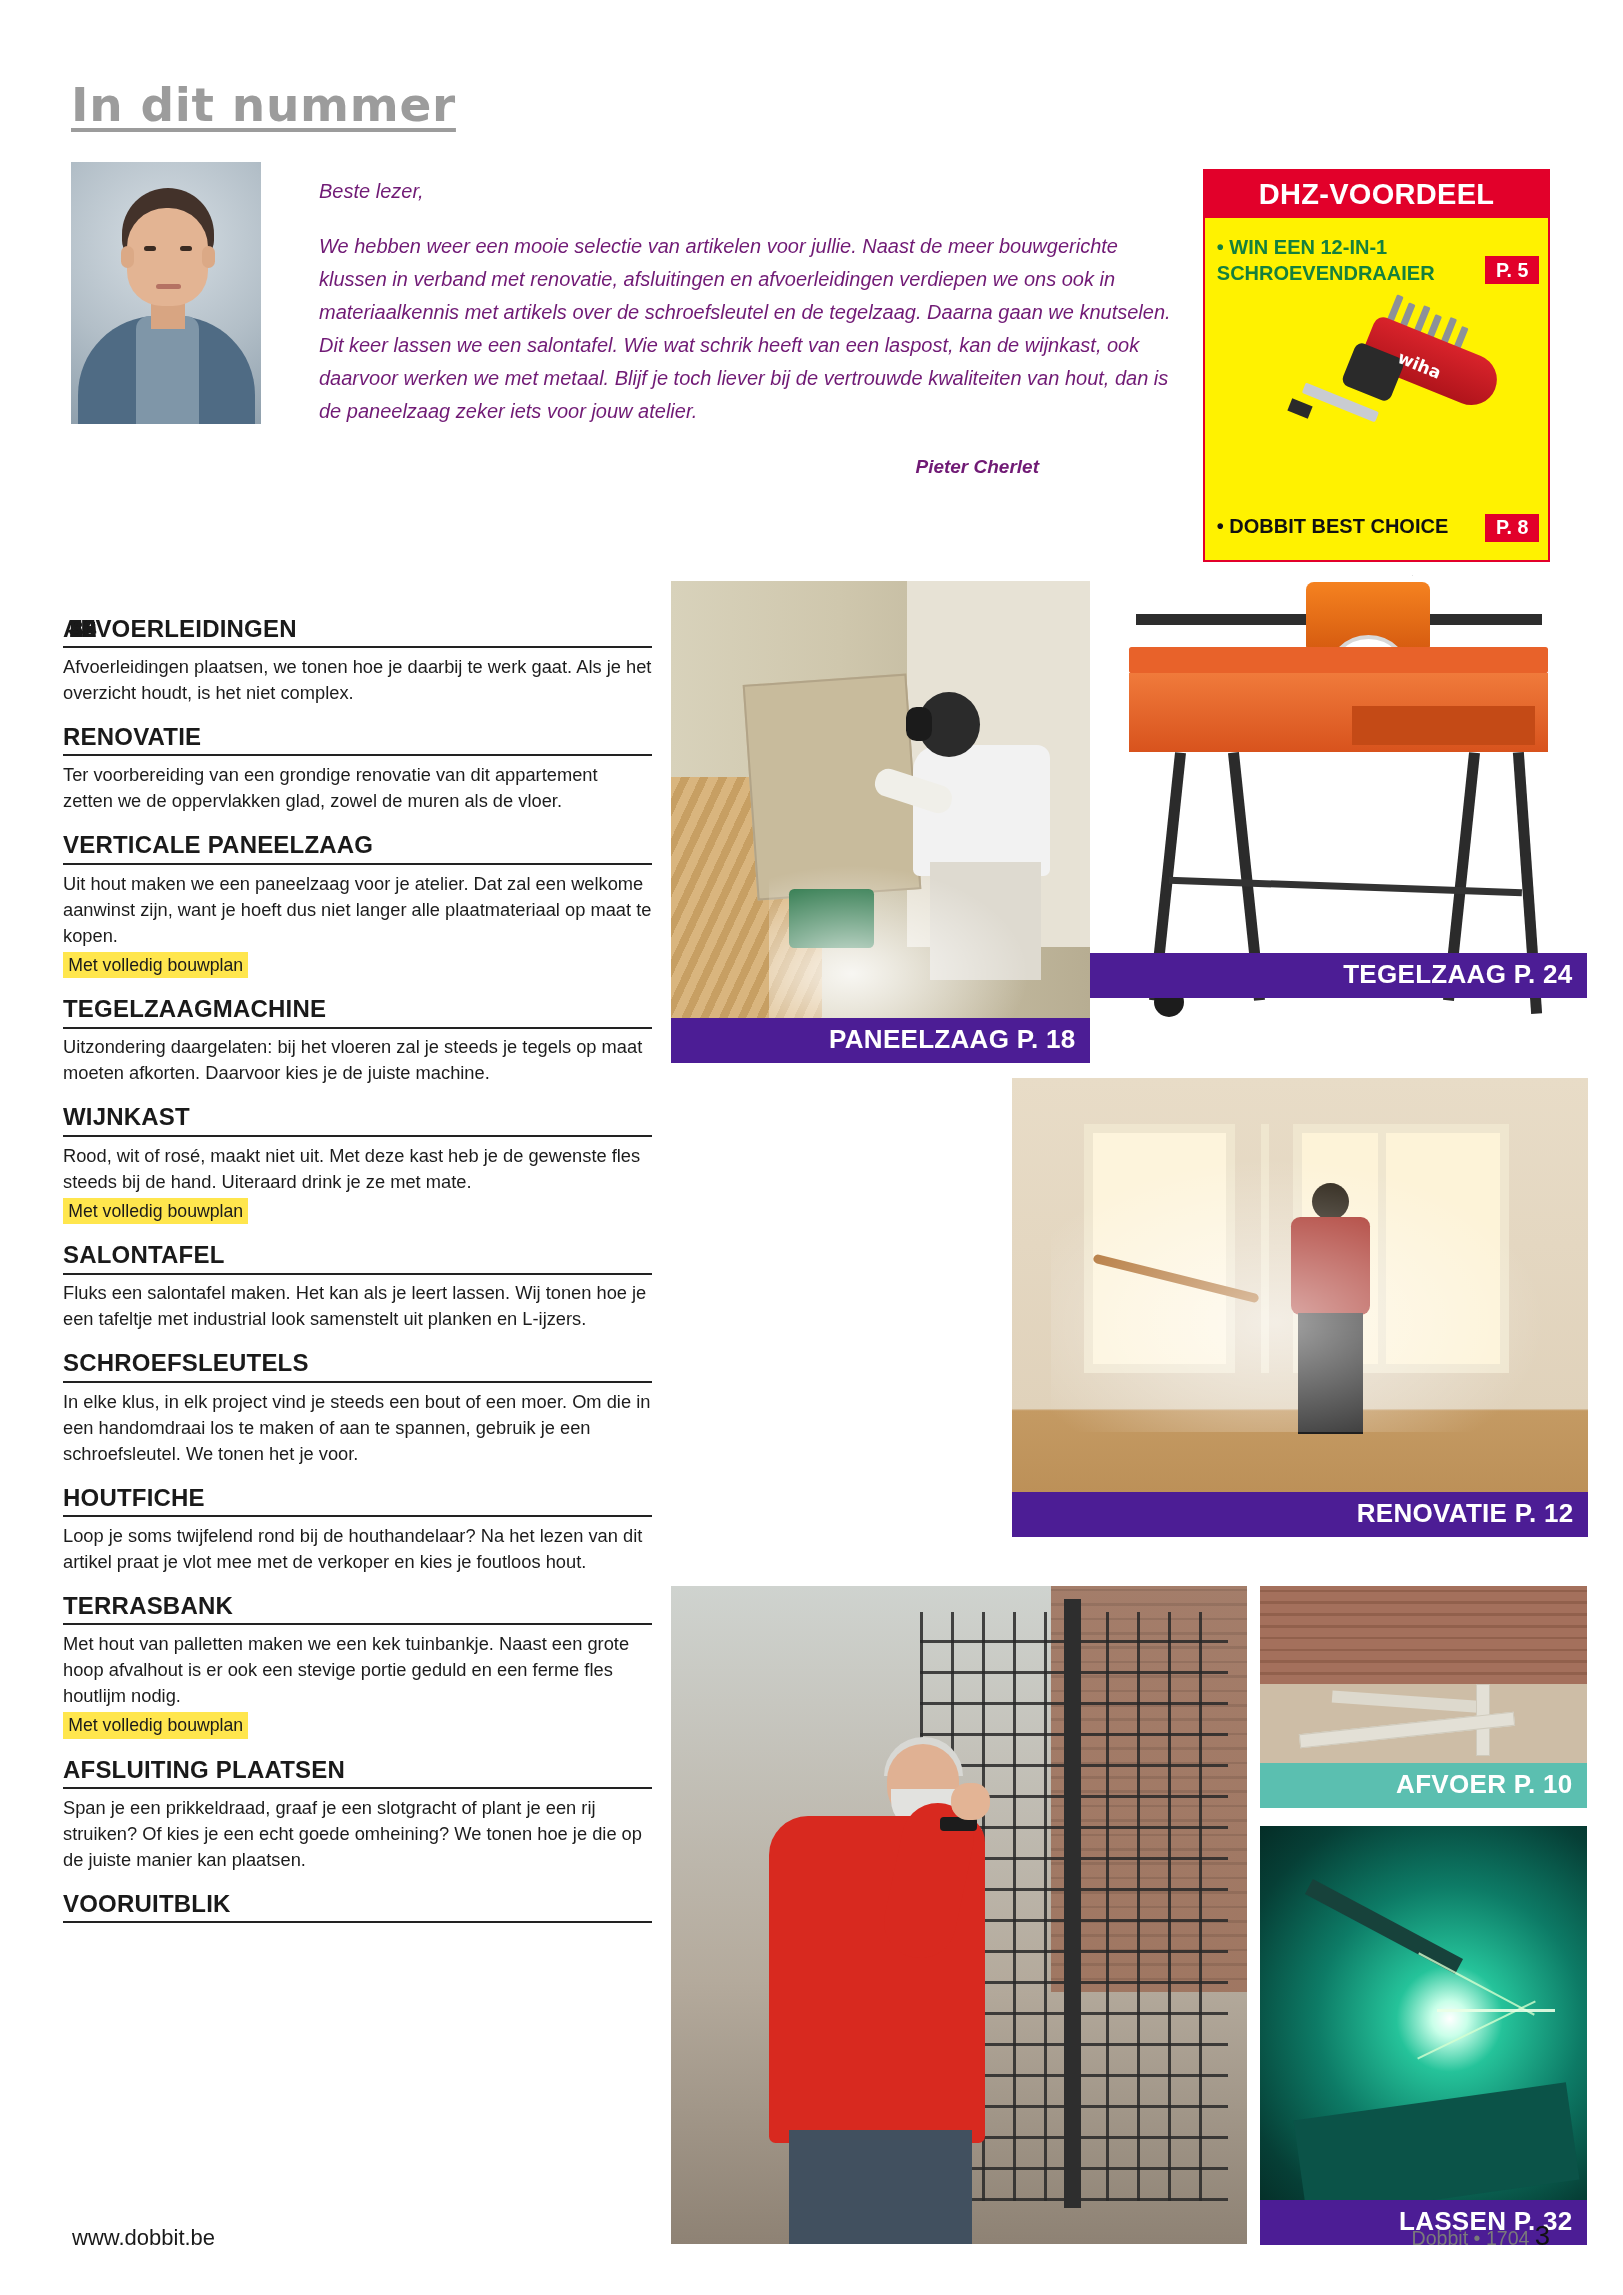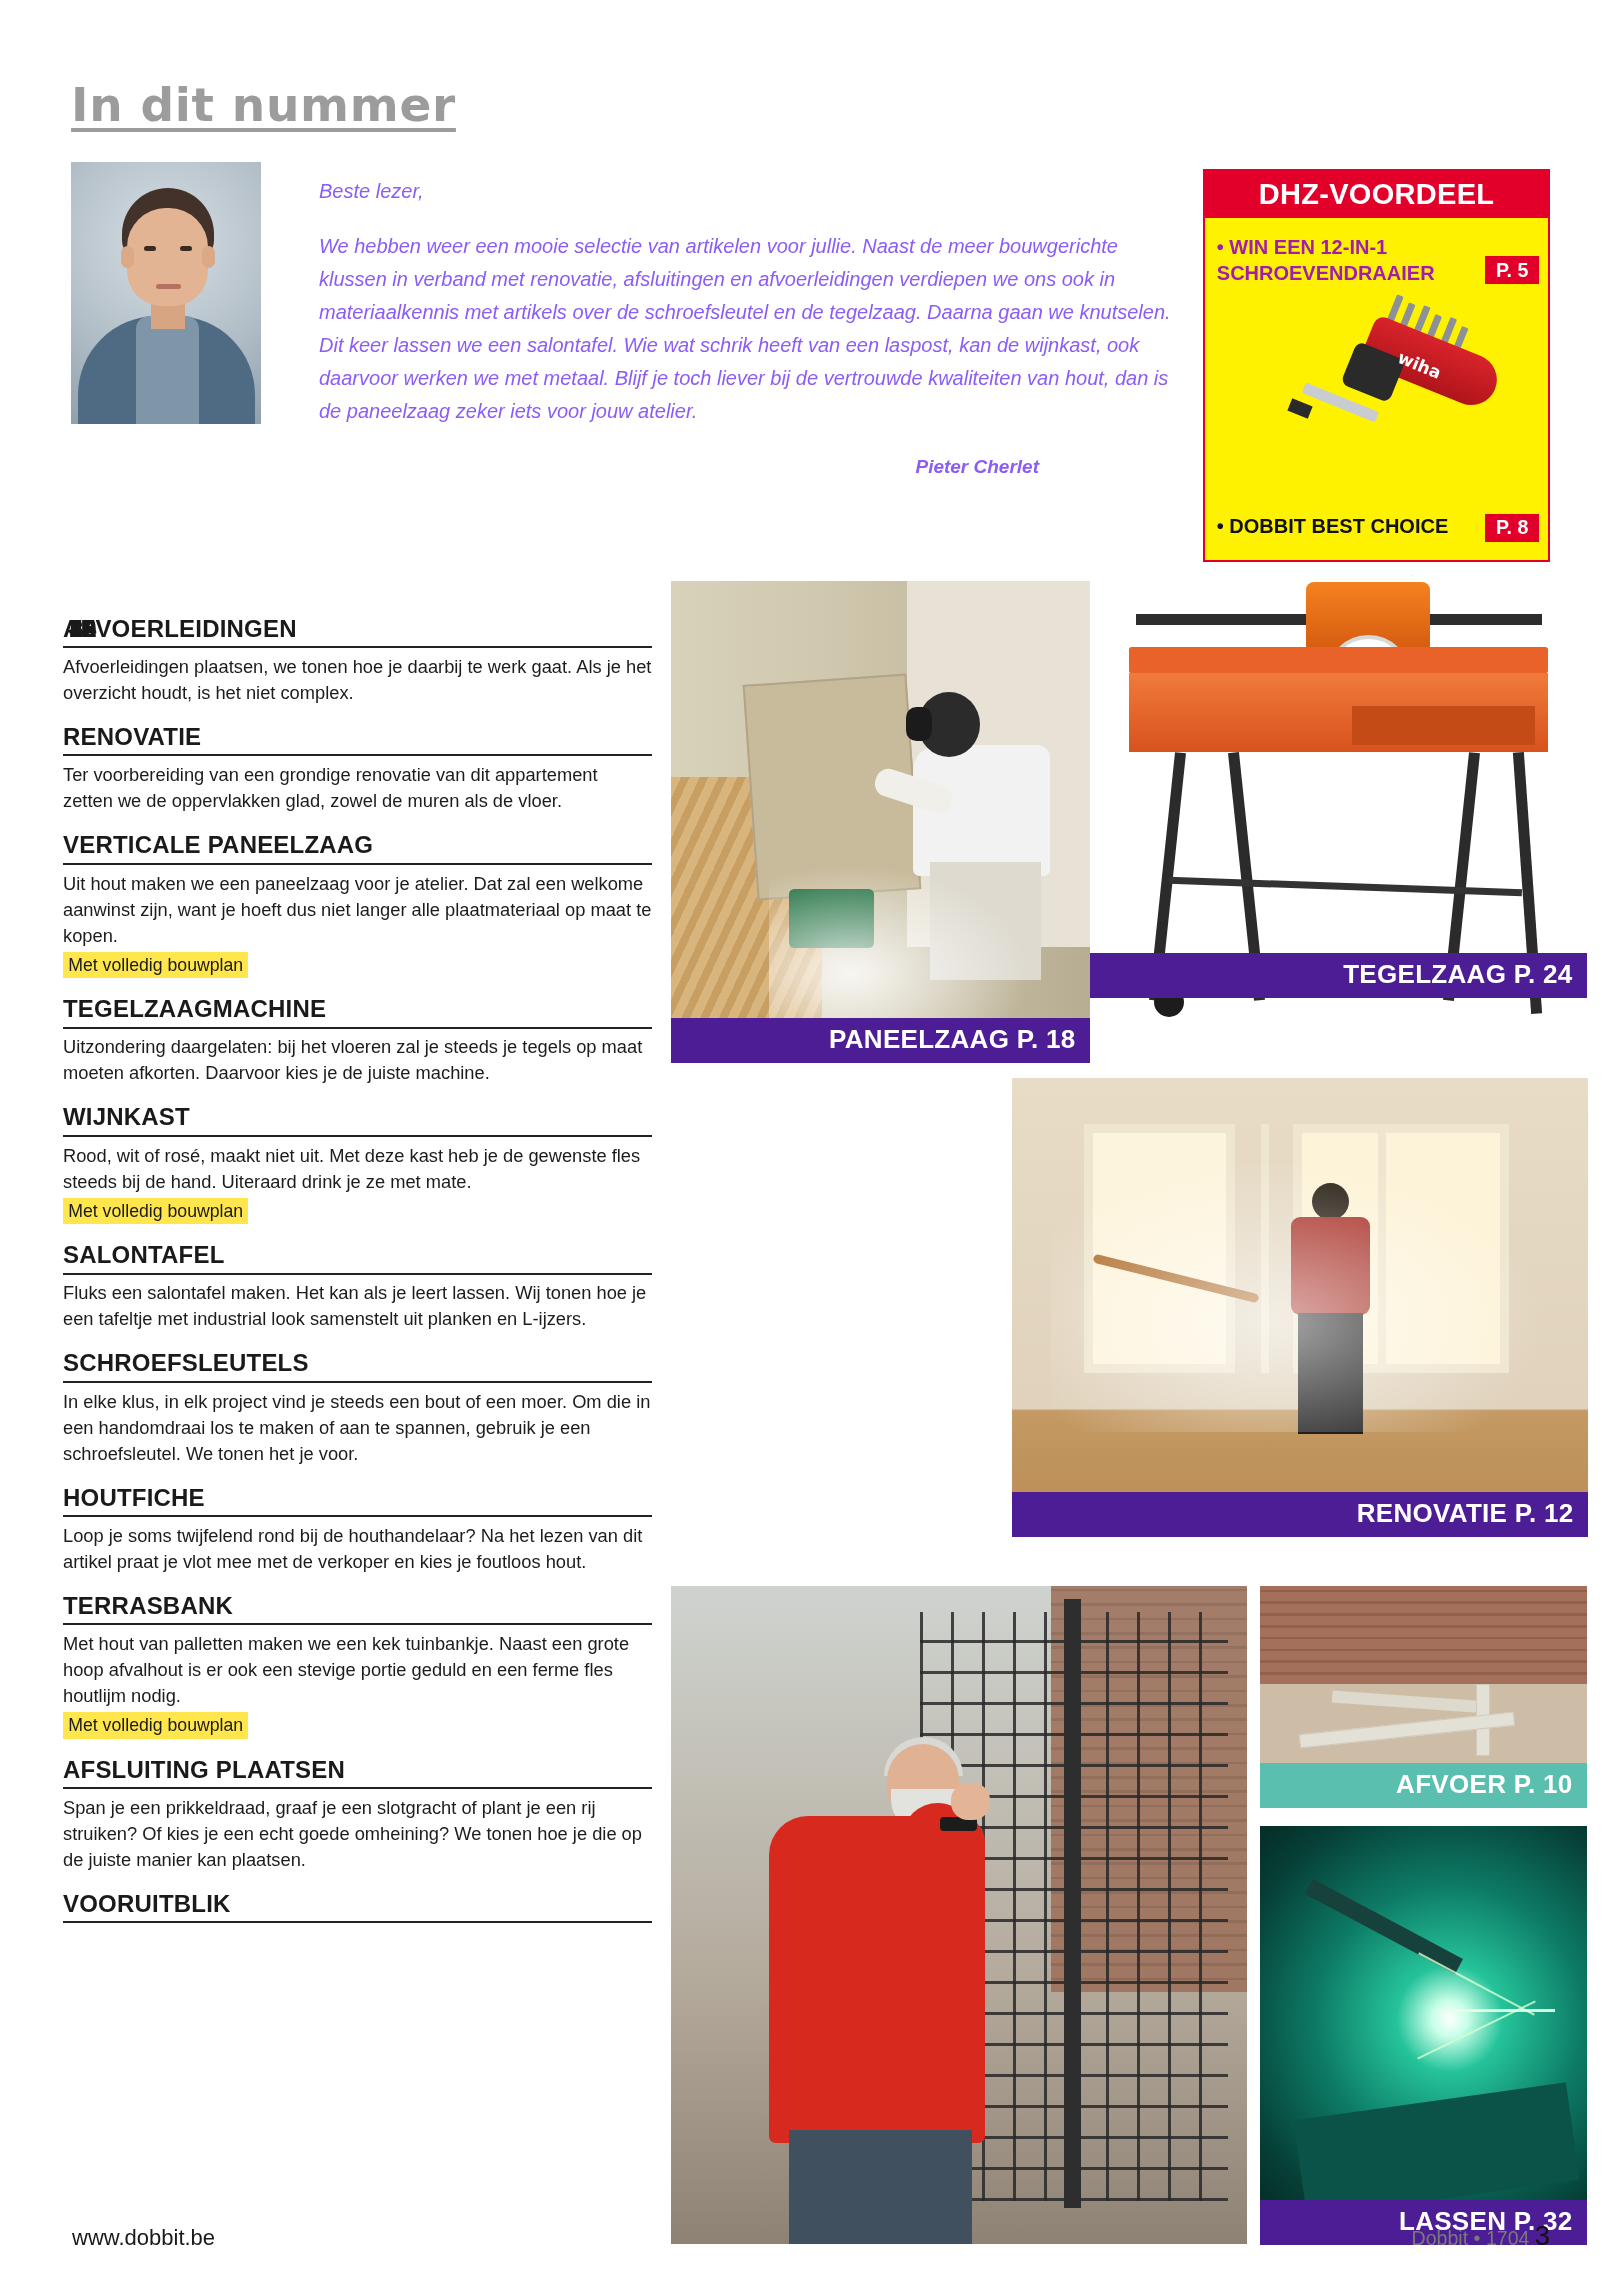--- a/index.html
+++ b/index.html
@@ -73,21 +73,21 @@
   }
 
   
   .editorial {
     position: absolute;
     left: 319px; top: 175px;
     width: 857px;
     font-style: italic;
     font-size: 20px;
     line-height: 33px;
-    color: #8b5cf6;
+    color: #701a75;
   }
   .editorial p { margin: 0 0 22px 0; }
   .editorial .signature {
     margin-top: 13px;
     text-align: right;
     font-weight: bold;
     font-style: italic;
     font-size: 19px;
     padding-right: 137px;
   }
@@ -104,21 +104,21 @@
     background: #e2002a;
     color: #ffffff;
     font-weight: bold;
     font-size: 29px;
     text-align: center;
     padding: 6.5px 0 7.9px;
     letter-spacing: 0.3px;
   }
   .promo-line1 {
     position:absolute; left: 11.8px; top: 63px; width: 262px;
-    font-weight: bold; font-size: 20px; line-height: 26px; color:#a21caf;
+    font-weight: bold; font-size: 20px; line-height: 26px; color:#15803d;
   }
   .promo-badge1 {
     position: absolute; right: 9.2px; top: 85px;
     background: #e2002a; color:#fff; font-weight:bold; font-size:19.6px;
     padding: 2.6px 10.5px;
   }
   .promo-line2 {
     position:absolute; left: 11.8px; bottom: 22px; width: 275px;
     font-weight: bold; font-size: 20px; color:#111;
   }

